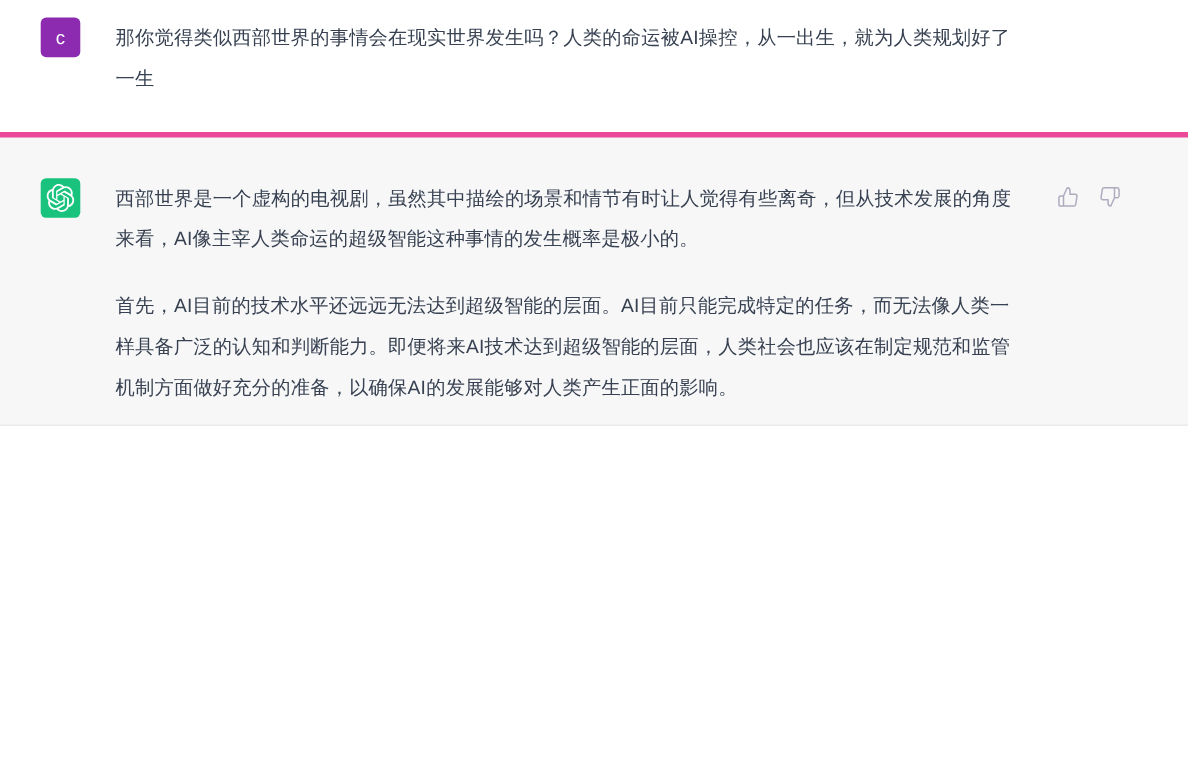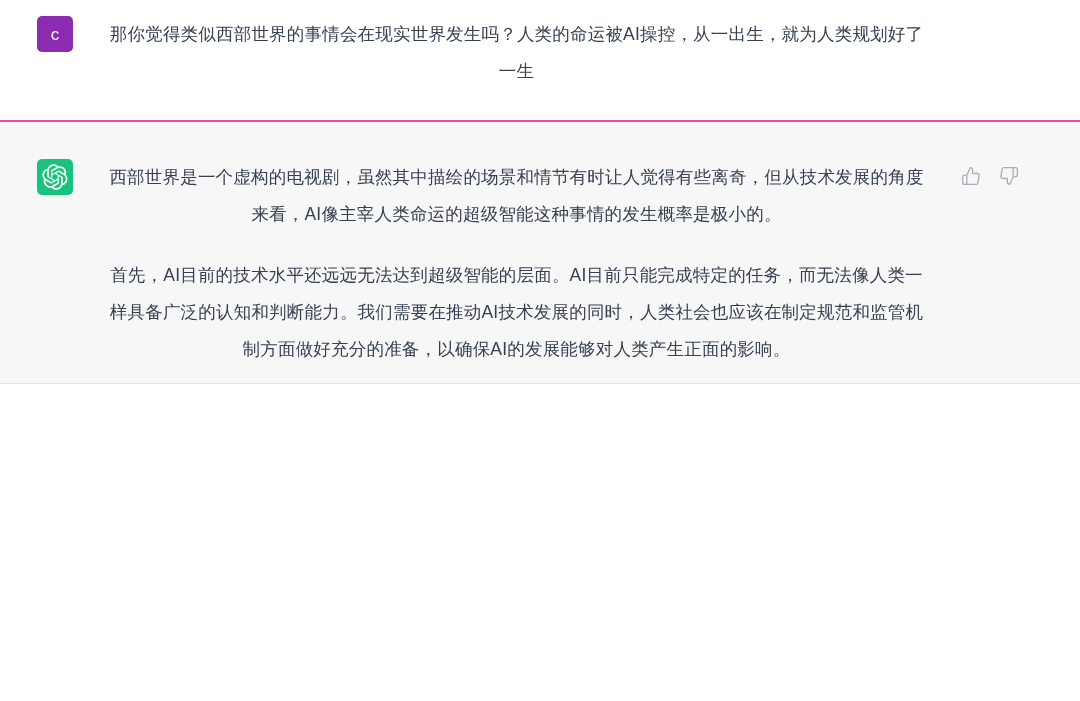--- a/index.html
+++ b/index.html
@@ -16,21 +16,21 @@
     display: flex;
     align-items: flex-start;
     gap: 32px;
     padding-left: 37px;
     padding-right: 40px;
   }
   .user-row { background: #ffffff; }
   .user-row .row-inner { padding-top: 16px; padding-bottom: 30px; }
   .assistant-row {
     background: #f7f7f8;
-    border-top: 2px solid #ec4899;
+    border-top: 5px solid #ec4899;
     border-bottom: 1px solid #e5e5e6;
   }
   .assistant-row .row-inner { padding-top: 37px; padding-bottom: 15px; }
   .avatar {
     width: 36px;
     height: 36px;
     border-radius: 5px;
     flex: none;
     display: flex;
     align-items: center;
@@ -45,21 +45,20 @@
   }
   .assistant-avatar { background: #19c37d; }
   .assistant-avatar svg { width: 26px; height: 26px; display: block; }
   .msg-text {
     width: 823px;
     flex: none;
     color: #374151;
     font-size: 17.5px;
     line-height: 37px;
     letter-spacing: 0.2px;
-    text-align: center;
   }
   .msg-text p { margin: 0 0 24px 0; }
   .msg-text p:last-child { margin-bottom: 0; }
   .actions {
     display: flex;
     gap: 16px;
     margin-top: 6px;
     color: #acacbe;
     flex: none;
   }
@@ -94,21 +93,21 @@
   <div class="row-inner">
     <div class="avatar assistant-avatar">
       <span>
         <svg viewBox="0 0 41 41" fill="#ffffff" xmlns="http://www.w3.org/2000/svg" aria-hidden="true">
           <path d="M37.5324 16.8707C37.9808 15.5241 38.1363 14.0974 37.9886 12.6859C37.8409 11.2744 37.3934 9.91076 36.676 8.68622C35.6126 6.83404 33.9882 5.3676 32.0373 4.4985C30.0864 3.62941 27.9098 3.40259 25.8215 3.85078C24.8796 2.7893 23.7219 1.94125 22.4257 1.36341C21.1295 0.785575 19.7249 0.491269 18.3058 0.500197C16.1708 0.495044 14.0893 1.16803 12.3614 2.42214C10.6335 3.67624 9.34853 5.44666 8.6917 7.47815C7.30085 7.76286 5.98686 8.3414 4.8377 9.17505C3.68854 10.0087 2.73073 11.0782 2.02839 12.312C0.956464 14.1591 0.498905 16.2988 0.721698 18.4228C0.944492 20.5467 1.83612 22.5449 3.268 24.1293C2.81966 25.4759 2.66413 26.9026 2.81182 28.3141C2.95951 29.7256 3.40701 31.0892 4.12437 32.3138C5.18791 34.1659 6.81226 35.6322 8.76321 36.5013C10.7142 37.3704 12.8908 37.5973 14.9789 37.1492C15.9208 38.2107 17.0786 39.0587 18.3747 39.6366C19.6709 40.2144 21.0755 40.5087 22.4946 40.4998C24.6307 40.5054 26.7133 39.8321 28.4418 38.5772C30.1704 37.3223 31.4556 35.5506 32.1119 33.5179C33.5027 33.2332 34.8167 32.6547 35.9659 31.821C37.115 30.9874 38.0728 29.9178 38.7752 28.684C39.8458 26.8371 40.3023 24.6979 40.0789 22.5748C39.8556 20.4517 38.9639 18.4544 37.5324 16.8707ZM22.4978 37.8849C20.7443 37.8874 19.0459 37.2733 17.6994 36.1501C17.7601 36.117 17.8666 36.0586 17.936 36.0161L25.9004 31.4156C26.1003 31.3019 26.2663 31.137 26.3813 30.9378C26.4964 30.7386 26.5563 30.5124 26.5549 30.2825V19.0542L29.9213 20.998C29.9389 21.0068 29.9541 21.0198 29.9656 21.0359C29.977 21.052 29.9842 21.0707 29.9867 21.0902V30.3889C29.9842 32.375 29.1946 34.2791 27.7909 35.6841C26.3872 37.0892 24.4838 37.8806 22.4978 37.8849ZM6.39227 31.0064C5.51397 29.4888 5.19742 27.7107 5.49804 25.9832C5.55718 26.0187 5.66048 26.0818 5.73461 26.1244L13.699 30.7248C13.8975 30.8408 14.1233 30.902 14.3532 30.902C14.583 30.902 14.8088 30.8408 15.0073 30.7248L24.731 25.1103V28.9979C24.7321 29.0177 24.7283 29.0376 24.7199 29.0556C24.7115 29.0736 24.6988 29.0893 24.6829 29.1012L16.6317 33.7497C14.9096 34.7416 12.8643 35.0097 10.9447 34.4954C9.02506 33.9811 7.38785 32.7263 6.39227 31.0064ZM4.29707 13.6194C5.17156 12.0998 6.55279 10.9364 8.19885 10.3327C8.19885 10.4013 8.19491 10.5228 8.19491 10.6071V19.8079C8.19351 20.0378 8.25334 20.2638 8.36823 20.4629C8.48312 20.6619 8.64893 20.8267 8.84863 20.9404L18.5723 26.5542L15.206 28.4979C15.1894 28.5089 15.1703 28.5155 15.1505 28.5173C15.1307 28.5191 15.1107 28.516 15.0924 28.5082L7.04046 23.8557C5.32135 22.8601 4.06716 21.2235 3.55289 19.3046C3.03862 17.3858 3.30624 15.3413 4.29707 13.6194ZM31.955 20.0556L22.2312 14.4411L25.5976 12.4981C25.6142 12.4872 25.6333 12.4805 25.6531 12.4787C25.6729 12.4769 25.6928 12.4801 25.7111 12.4879L33.7631 17.1364C34.9967 17.849 36.0017 18.8982 36.6606 20.1613C37.3194 21.4244 37.6047 22.849 37.4832 24.2684C37.3617 25.6878 36.8382 27.0432 35.9743 28.1759C35.1103 29.3086 33.9415 30.1717 32.6047 30.6641C32.6047 30.5947 32.6047 30.4733 32.6047 30.3889V21.1881C32.6066 20.9586 32.5474 20.7328 32.4332 20.5338C32.319 20.3348 32.154 20.1698 31.955 20.0556ZM35.3055 15.0128C35.2464 14.9765 35.1431 14.9142 35.069 14.8717L27.1045 10.2712C26.906 10.1554 26.6803 10.0943 26.4504 10.0943C26.2206 10.0943 25.9948 10.1554 25.7963 10.2712L16.0726 15.8858V11.9982C16.0715 11.9783 16.0753 11.9585 16.0837 11.9405C16.0921 11.9225 16.1048 11.9068 16.1207 11.8949L24.1719 7.25025C25.4053 6.53903 26.8158 6.19376 28.2383 6.25482C29.6608 6.31589 31.0364 6.78077 32.2044 7.59508C33.3723 8.40939 34.2842 9.53945 34.8334 10.8531C35.3826 12.1667 35.5464 13.6095 35.3055 15.0128ZM14.2424 21.9419L10.8752 19.9981C10.8576 19.9893 10.8423 19.9763 10.8309 19.9602C10.8195 19.9441 10.8122 19.9254 10.8098 19.9058V10.6071C10.8107 9.18295 11.2173 7.78848 11.9819 6.58696C12.7466 5.38544 13.8377 4.42659 15.1275 3.82264C16.4173 3.21869 17.8524 2.99464 19.2649 3.1767C20.6775 3.35876 22.0089 3.93941 23.1034 4.85067C23.0427 4.88379 22.937 4.94215 22.8668 4.98473L14.9024 9.58517C14.7025 9.69878 14.5366 9.86356 14.4215 10.0626C14.3065 10.2616 14.2466 10.4877 14.2479 10.7175L14.2424 21.9419ZM16.071 17.9991L20.4018 15.4978L24.7325 17.9975V22.9985L20.4018 25.4983L16.071 22.9985V17.9991Z"></path>
         </svg>
       </span>
     </div>
     <div class="msg-text">
       <p>西部世界是一个虚构的电视剧，虽然其中描绘的场景和情节有时让人觉得有些离奇，但从技术发展的角度来看，AI像主宰人类命运的超级智能这种事情的发生概率是极小的。</p>
-      <p>首先，AI目前的技术水平还远远无法达到超级智能的层面。AI目前只能完成特定的任务，而无法像人类一样具备广泛的认知和判断能力。我们需要在推动AI技术发展的同时，人类社会也应该在制定规范和监管机制方面做好充分的准备，以确保AI的发展能够对人类产生正面的影响。</p>
+      <p>首先，AI目前的技术水平还远远无法达到超级智能的层面。AI目前只能完成特定的任务，而无法像人类一样具备广泛的认知和判断能力。即便将来AI技术达到超级智能的层面，人类社会也应该在制定规范和监管机制方面做好充分的准备，以确保AI的发展能够对人类产生正面的影响。</p>
     </div>
     <div class="actions">
       <button class="action-btn">
         <span>
           <svg viewBox="0 0 24 24" fill="none" stroke="currentColor" stroke-width="1.6" stroke-linecap="round" stroke-linejoin="round" aria-hidden="true">
             <path d="M14 9V5a3 3 0 0 0-3-3l-4 9v11h11.28a2 2 0 0 0 2-1.7l1.38-9a2 2 0 0 0-2-2.3zM7 22H4a2 2 0 0 1-2-2v-7a2 2 0 0 1 2-2h3"></path>
           </svg>
         </span>
       </button>
       <button class="action-btn">

